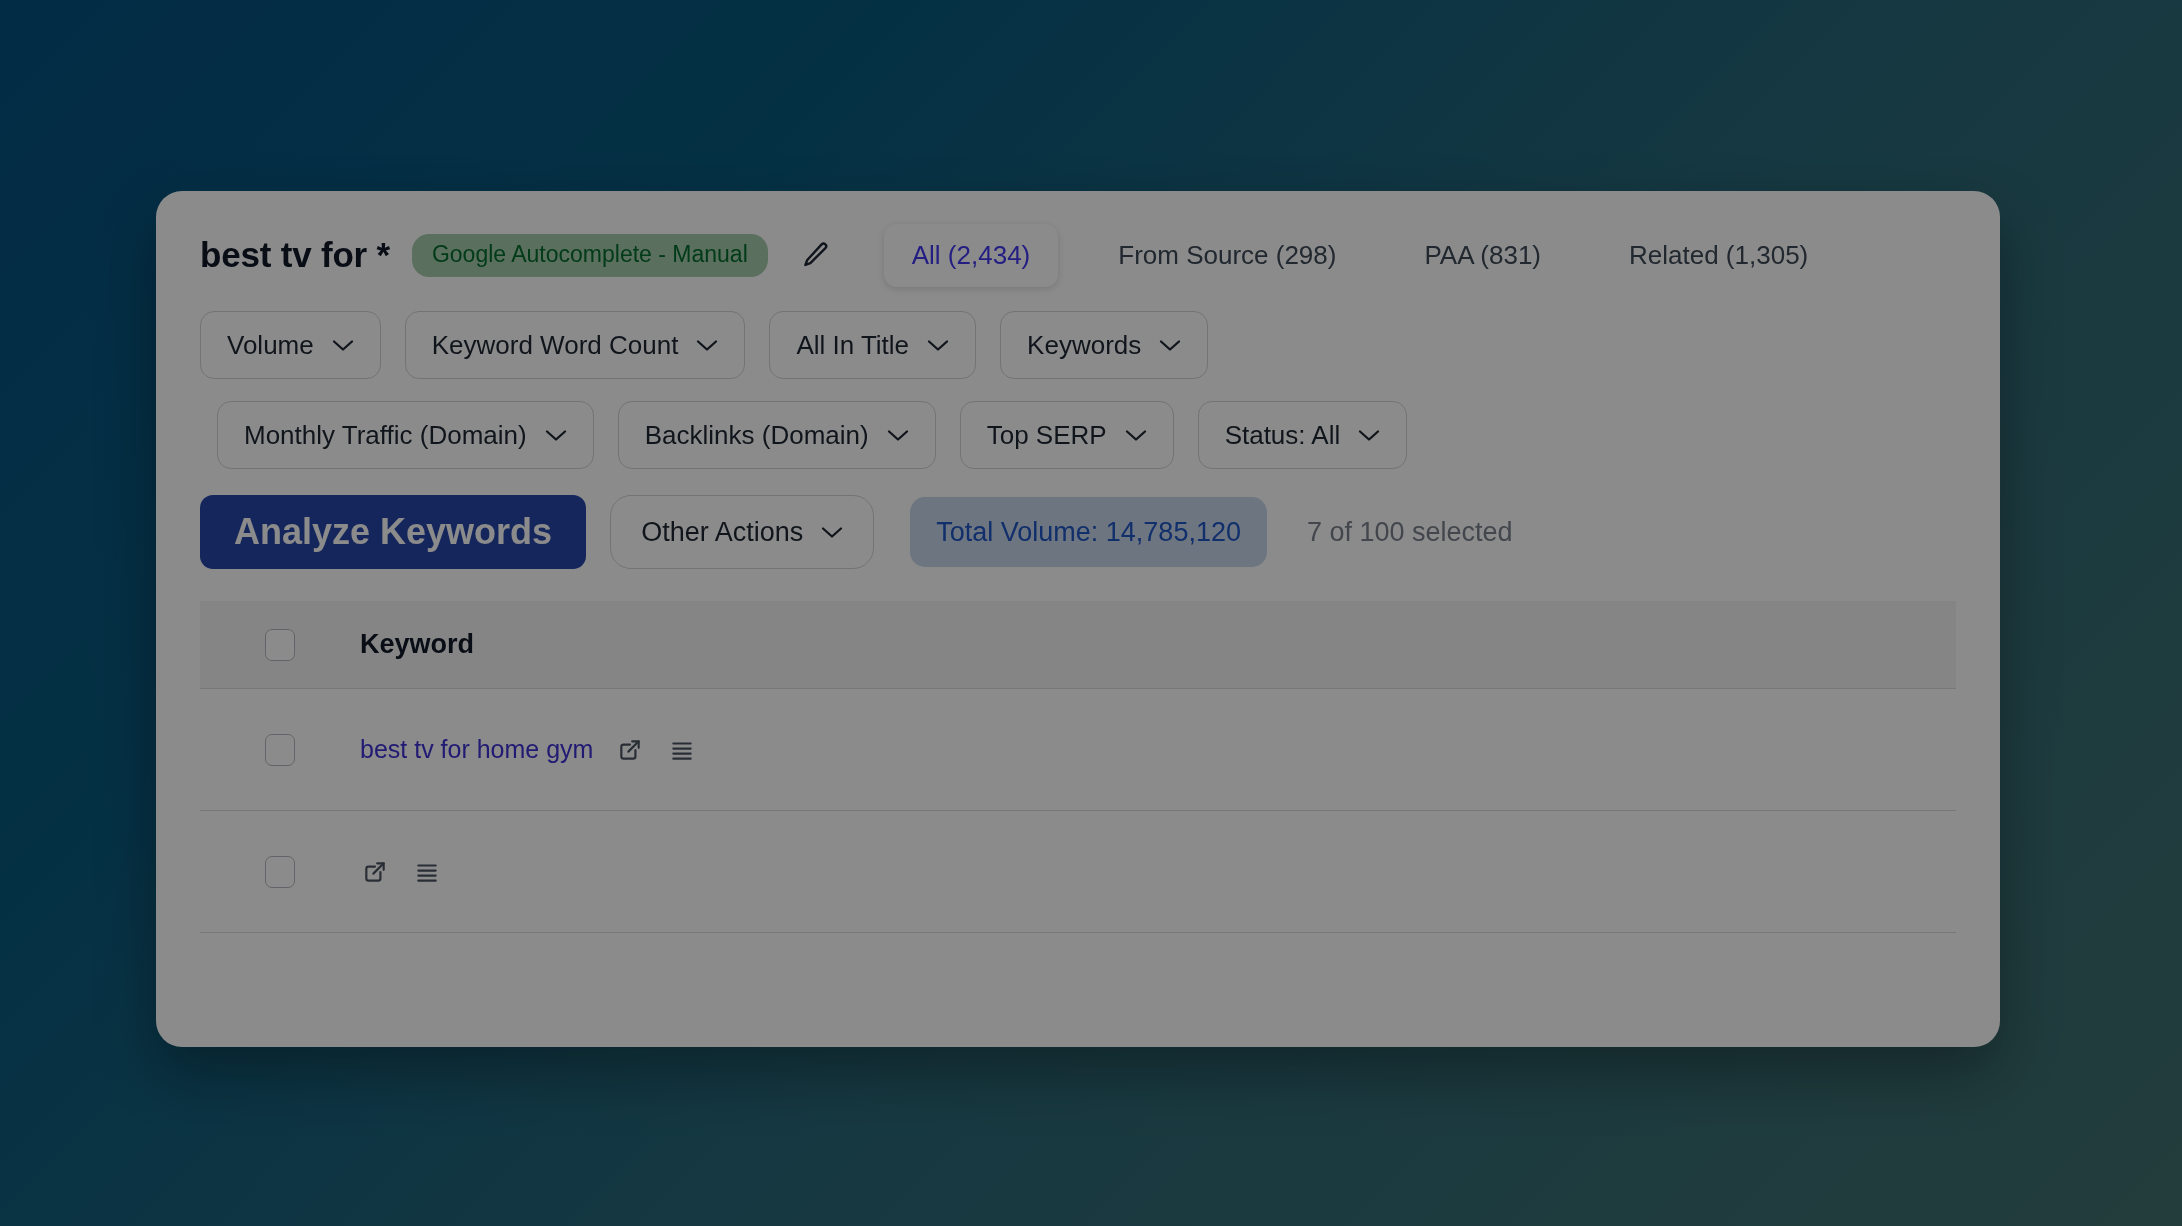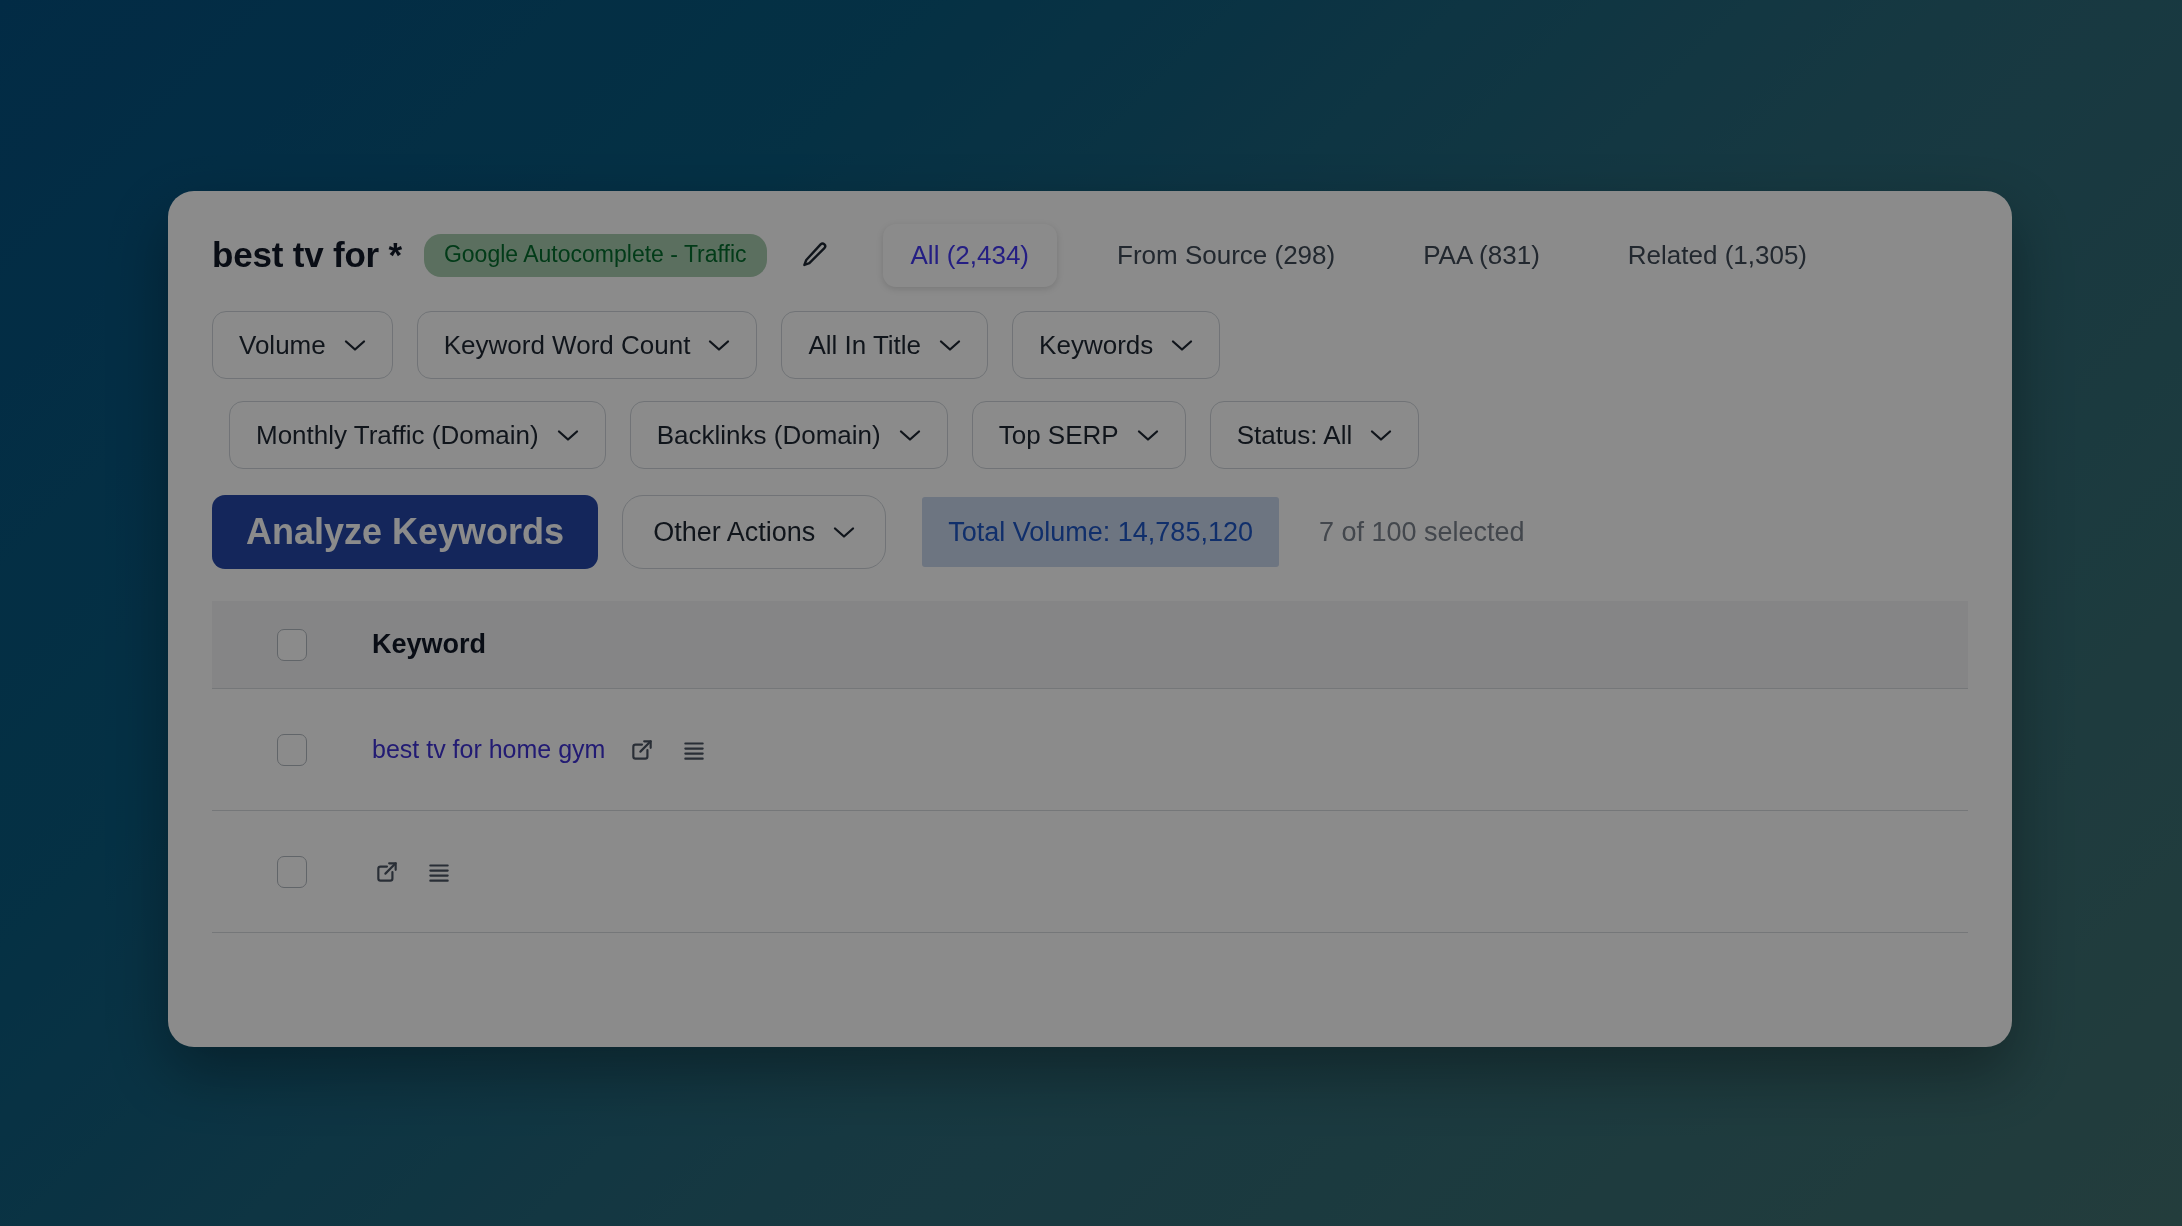--- a/index.html
+++ b/index.html
@@ -21,21 +21,21 @@
     position: absolute;
     inset: 0;
     background: rgba(0, 0, 0, 0.455);
     pointer-events: none;
     z-index: 5;
   }
 
   
   .card {
     position: absolute;
-    left: 168px;
+    left: 156px;
     top: 191px;
     width: 1844px;
     height: 856px;
     background: #ffffff;
     border-radius: 26px;
     box-shadow: 0 26px 60px rgba(0, 0, 0, 0.33);
     overflow: hidden;
     z-index: 2;
   }
 
@@ -180,21 +180,21 @@
   }
 
   .volume-badge {
     display: inline-flex;
     align-items: center;
     height: 70px;
     padding: 0 26px;
     margin-left: 12px;
     background: #c9d6ec;
     color: #1f56c4;
-    border-radius: 3px;
+    border-radius: 15px;
     font-size: 27px;
     white-space: nowrap;
   }
 
   .selected-count {
     font-size: 27px;
     color: #7b838d;
     margin-left: 16px;
     white-space: nowrap;
   }
@@ -270,21 +270,21 @@
 </style>
 </head>
 <body>
 
 <div class="card">
   <div class="card-inner">
 
     <div class="header-row">
       <div class="page-title">best tv for *</div>
 
-      <div class="source-badge">Google Autocomplete - Traffic</div>
+      <div class="source-badge">Google Autocomplete - Manual</div>
 
       <button class="edit-btn">
         <svg width="30" height="30" viewBox="0 0 24 24" fill="none" stroke="#1f2733" stroke-width="1.9" stroke-linecap="round" stroke-linejoin="round">
           <path d="M16.5 3.5a2.12 2.12 0 0 1 3 3L7.5 18.5 3.5 20l1.5-4z"></path>
         </svg>
       </button>
 
       <div class="tabs">
         <button class="tab active">All (2,434)</button>
         <button class="tab">From Source (298)</button>

